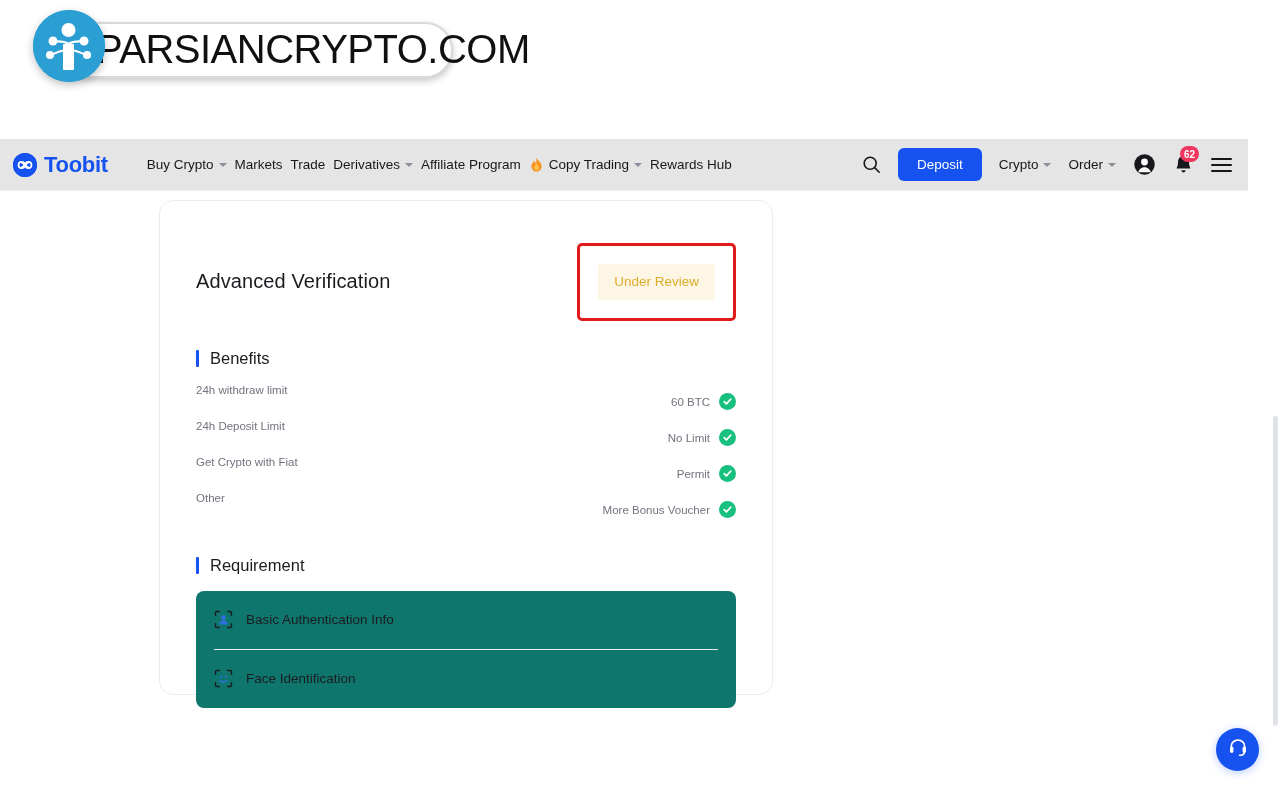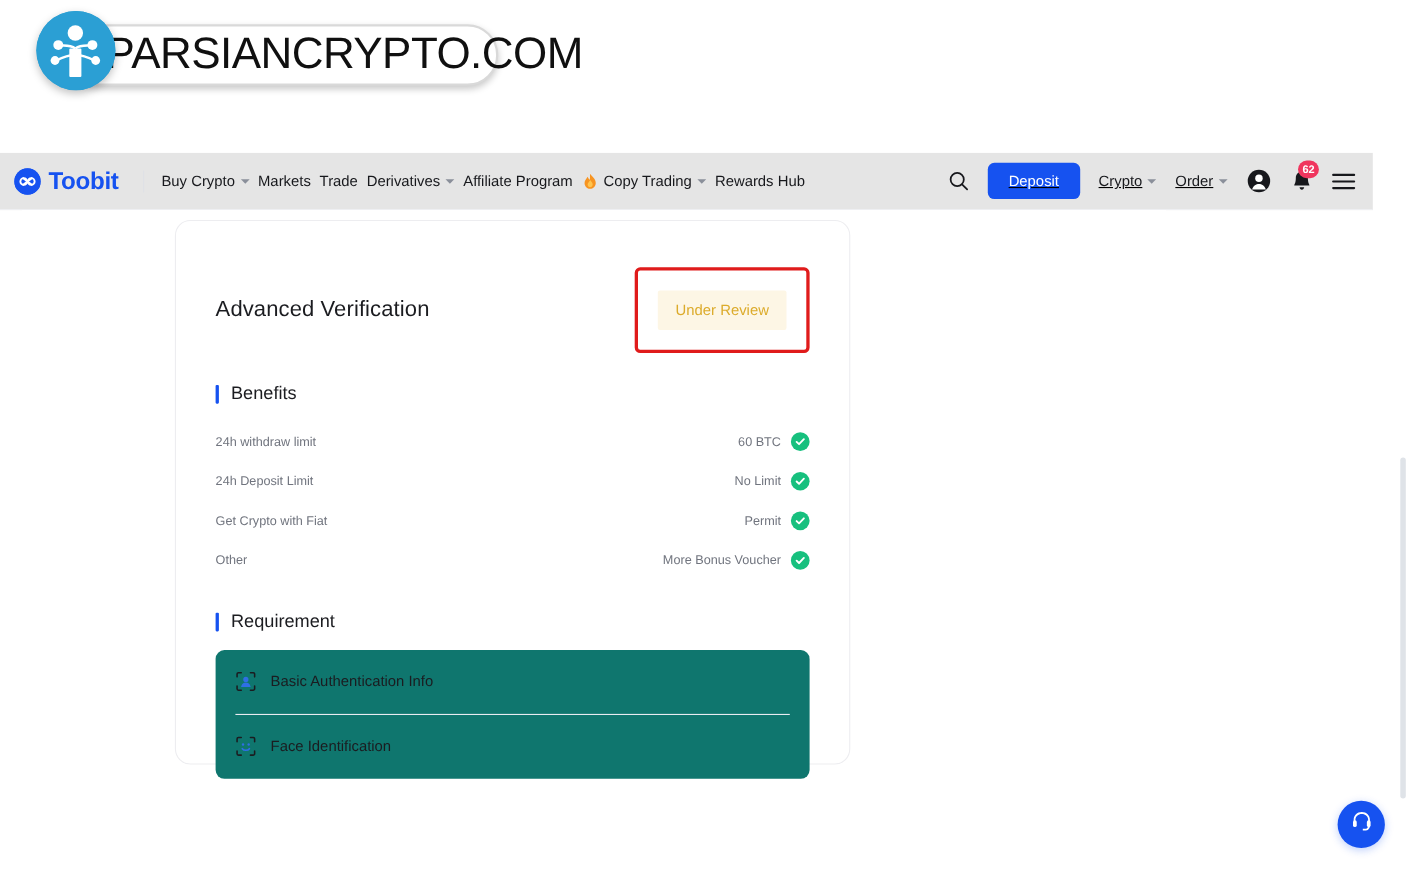--- a/index.html
+++ b/index.html
@@ -114,21 +114,20 @@
     display: inline-block;
   }
   .flame { width: 15px; height: 16px; flex: none; }
 
   .nav-right {
     margin-left: auto;
     display: flex;
     align-items: center;
     gap: 17px;
     margin-right: 16px;
-    text-decoration: underline;
   }
   .icon-btn {
     display: flex; align-items: center; justify-content: center;
     cursor: pointer;
   }
   .deposit-btn {
     background: #1652f0;
     color: #fff;
     font-size: 13.5px;
     font-weight: 500;
@@ -207,21 +206,20 @@
   }
   .section-title {
     font-size: 16.5px;
     color: #1b1c20;
     font-weight: 400;
   }
 
   .benefits { margin: 16px 36px 0 36px; }
   .benefit-row {
     display: flex;
-    align-items: center;
     justify-content: space-between;
     height: 36px;
   }
   .benefit-label { font-size: 11.5px; color: #70747e; }
   .benefit-right { display: flex; align-items: center; gap: 9px; }
   .benefit-value { font-size: 11.5px; color: #70747e; }
   .check-circle {
     width: 17px; height: 17px;
     border-radius: 50%;
     background: #17c07e;

